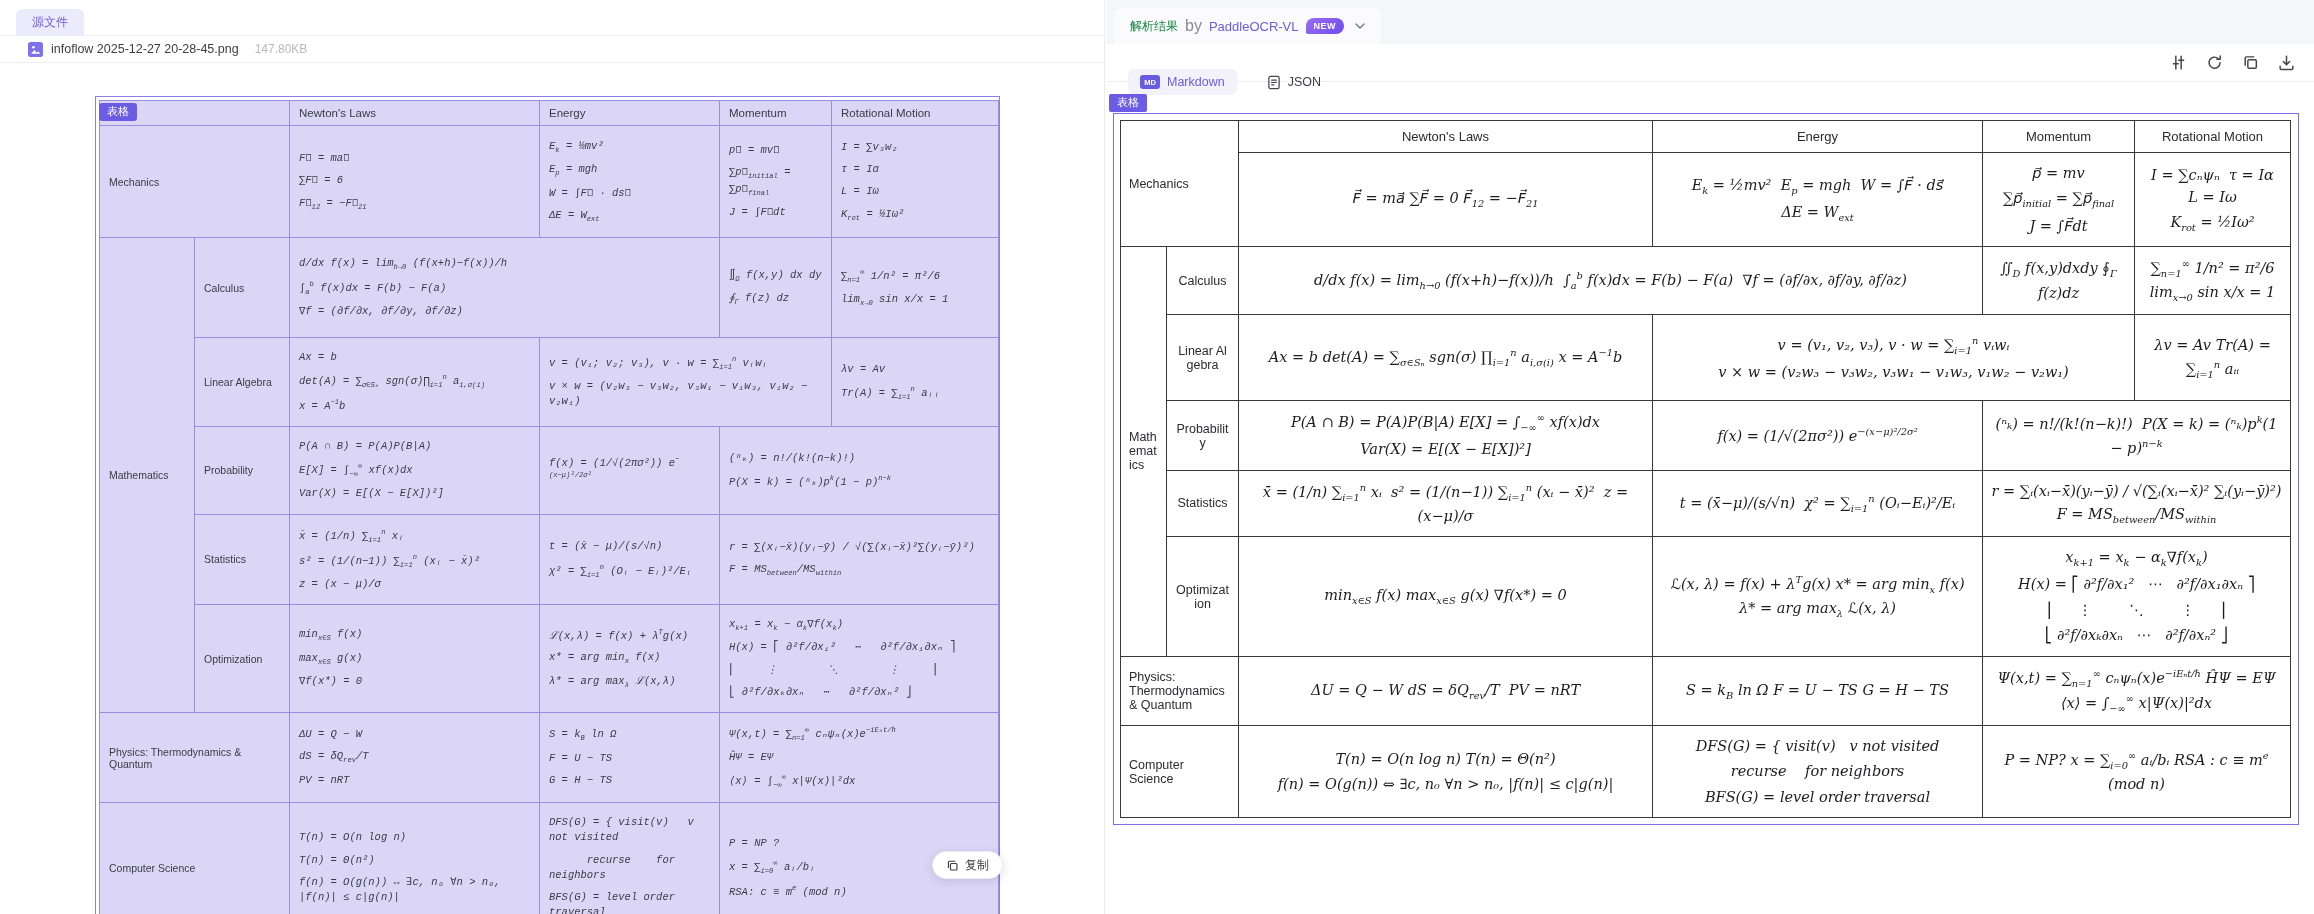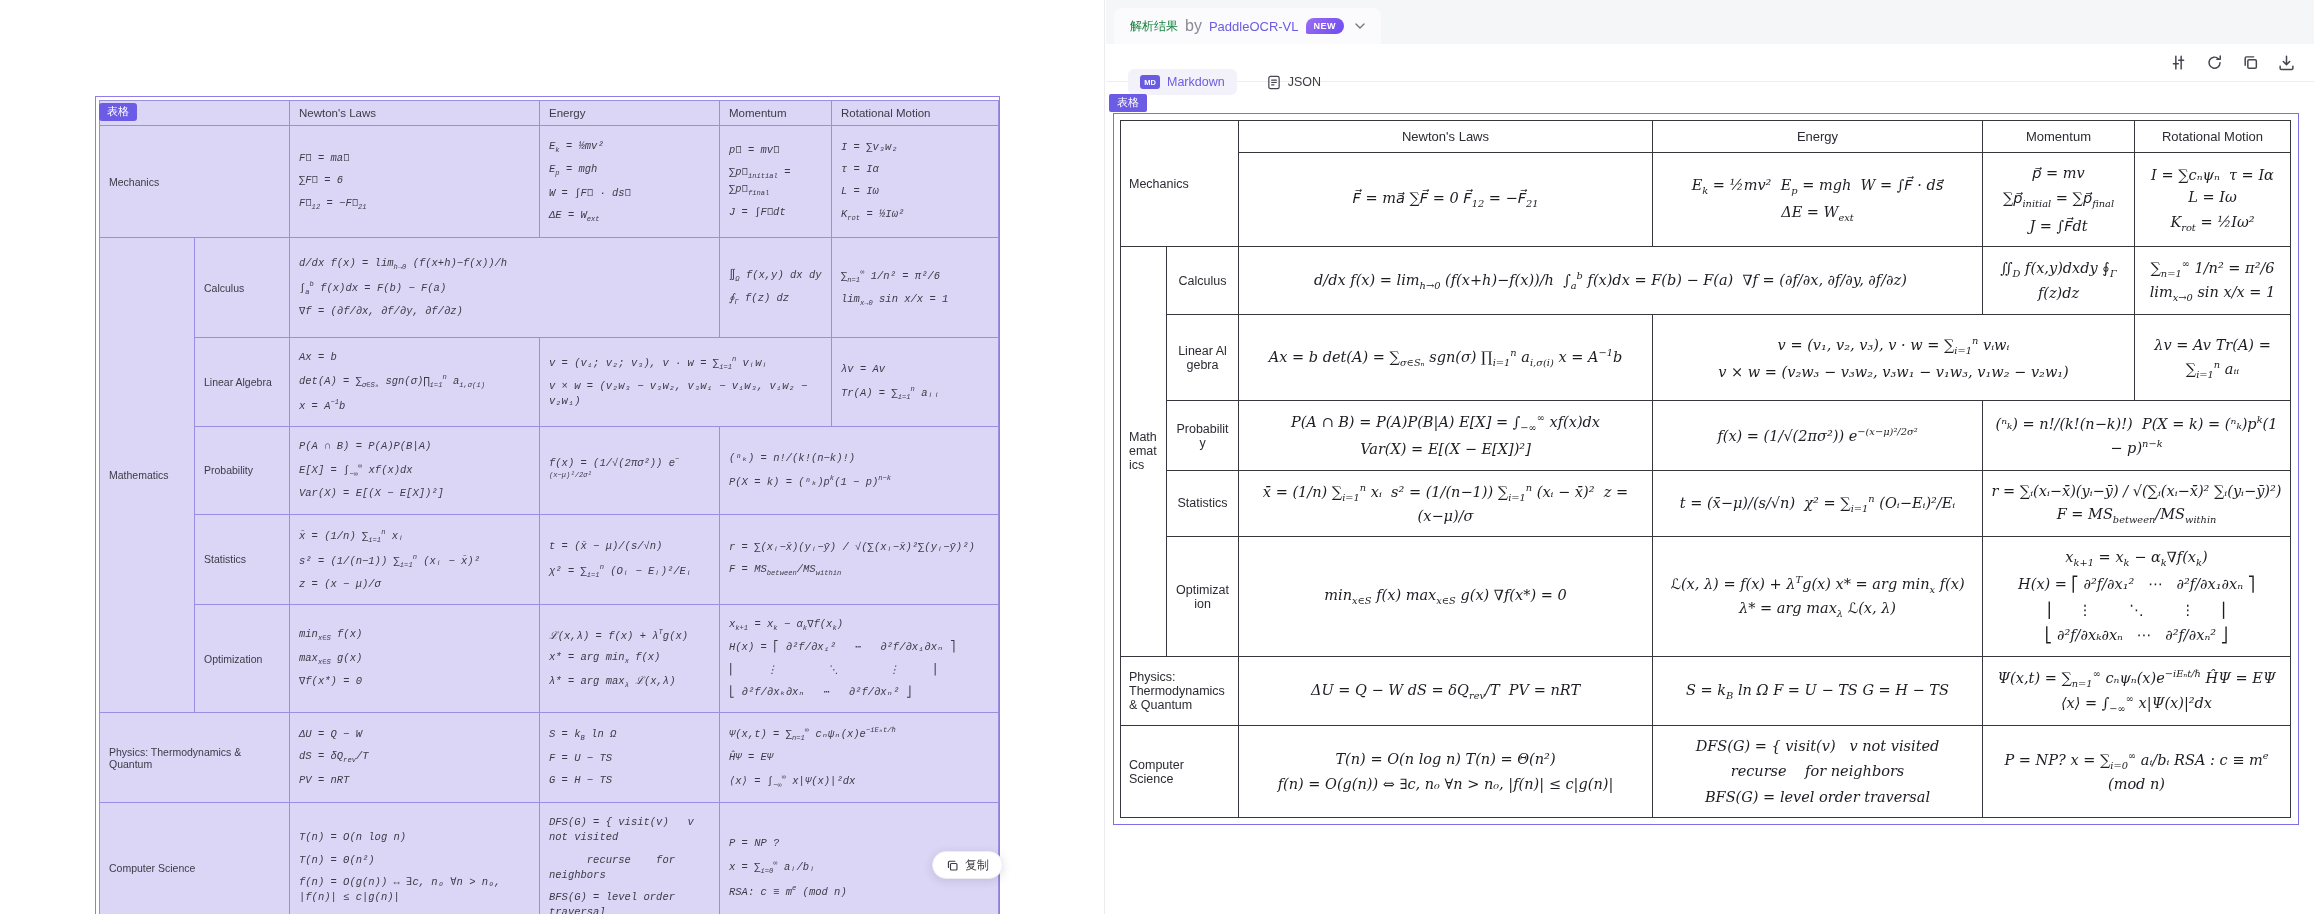--- a/index.html
+++ b/index.html
@@ -75,20 +75,34 @@
   .res-table .fl { white-space:pre-wrap; text-align:center; margin:3px 0; line-height:1.55; }
 
   svg { display:block; }
 </style>
 </head>
 <body>
 
 <div class="app">
 
   <section class="left-panel">
+    <div class="tab-strip">
+      <div class="src-tab">源文件</div>
+    </div>
+    <div class="file-row">
+      <span>
+        <svg width="15" height="15" viewBox="0 0 16 16">
+            <rect width="16" height="16" rx="3" fill="#7f70ee"></rect>
+            <circle cx="5.8" cy="5.6" r="1.4" fill="#fff"></circle>
+            <path d="M3.2 12.6l3.6-4.2 2.6 3 1.6-1.6 2 2.8z" fill="#fff"></path>
+          </svg>
+      </span>
+      <span class="file-name">infoflow 2025-12-27 20-28-45.png</span>
+      <span class="file-size">147.80KB</span>
+    </div>
 
     <div class="src-table-wrap">
       <div class="tag src-tag">表格</div>
       <table class="src-table">
         <colgroup>
           <col style="width:95px">
             <col style="width:95px">
             <col style="width:250px">
           <col style="width:180px">
             <col style="width:112px">

